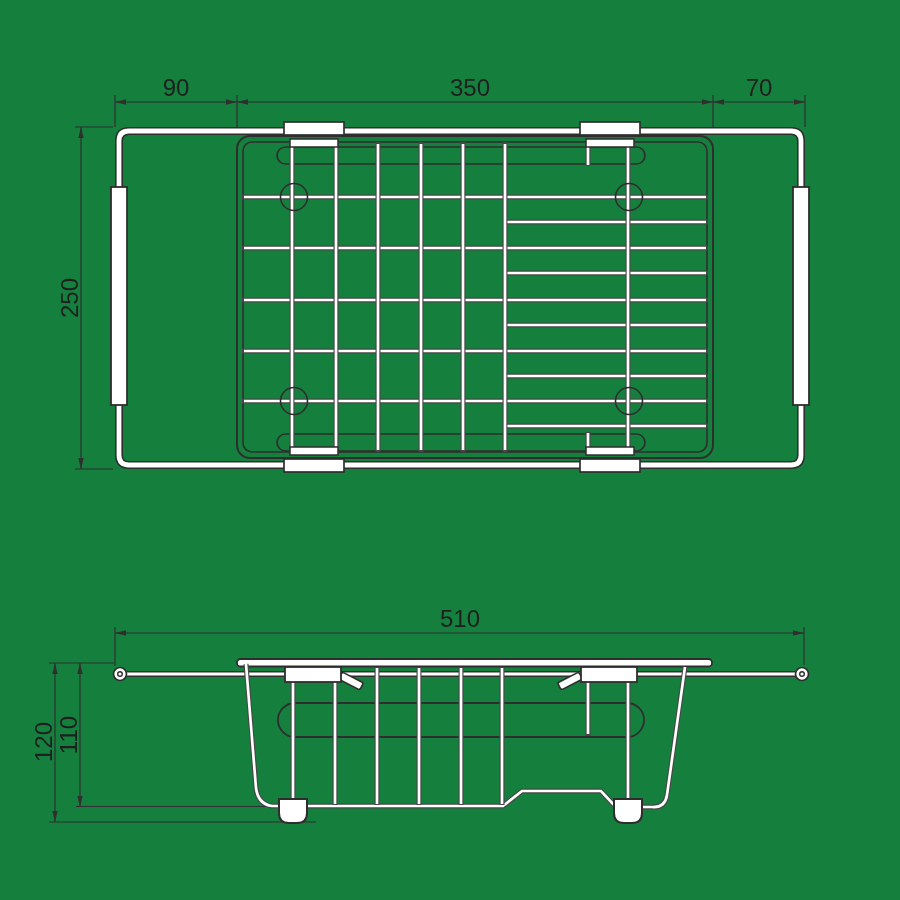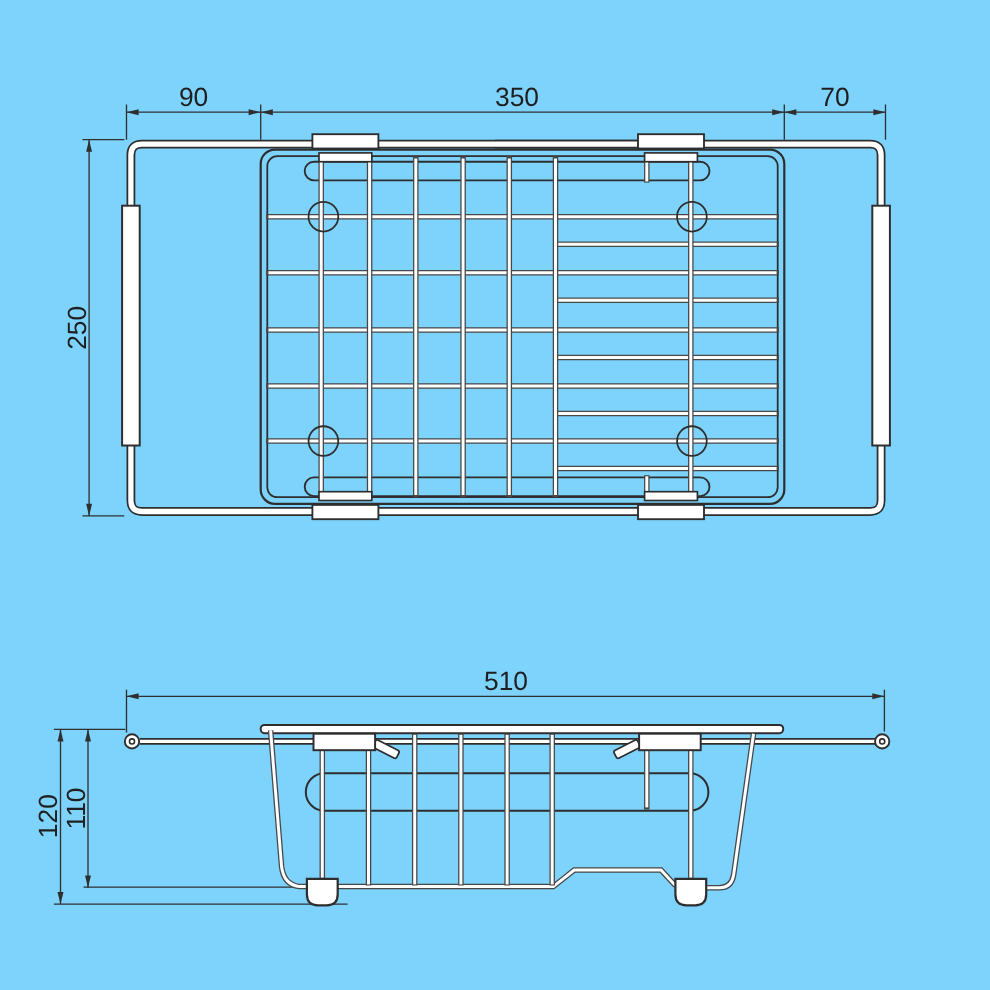--- a/index.html
+++ b/index.html
@@ -1,16 +1,16 @@
 <!DOCTYPE html>
 <html><head>
 <meta charset="utf-8">
 <style>
   html,body{margin:0;padding:0;background:#ffffff;}
-  .stage{position:relative;width:900px;height:900px;background:#7dd3fc;overflow:hidden;
+  .stage{position:relative;width:900px;height:900px;background:#15803d;overflow:hidden;
          font-family:"Liberation Sans",sans-serif;}
   svg{position:absolute;left:0;top:0;}
   
   .dim{stroke:#2f2f2f;stroke-width:1.2;fill:none;}
   .arw{fill:#2f2f2f;stroke:none;}
   text.dimtxt{font-family:"Liberation Sans",sans-serif;font-size:24px;fill:#1f1f1f;}
   
   .wd{stroke:#474747;stroke-width:5;fill:none;}
   .ww{stroke:#ffffff;stroke-width:2.7;fill:none;}
   

